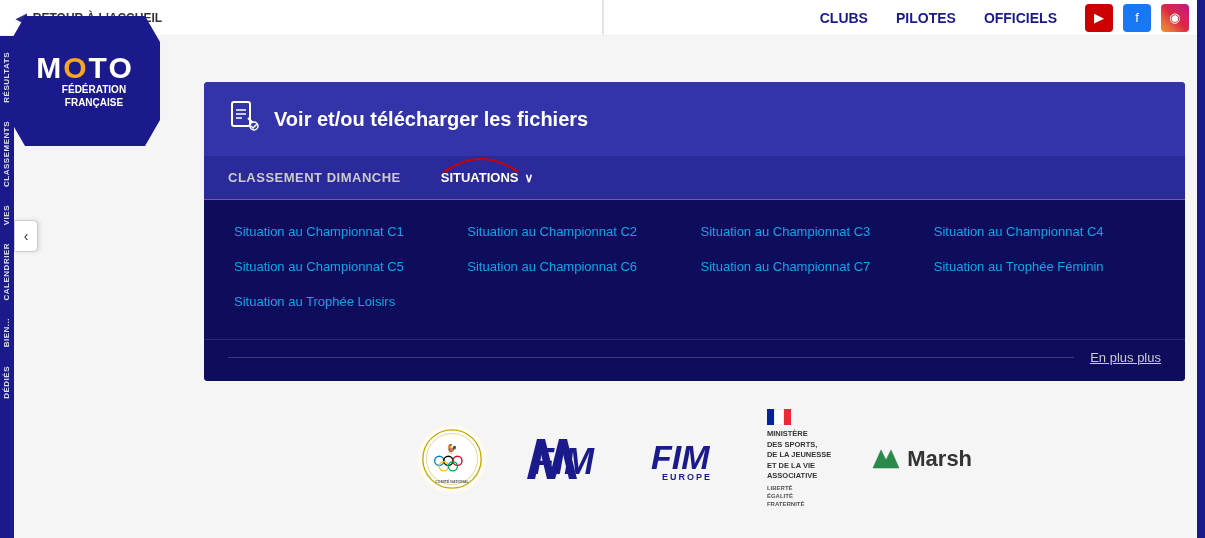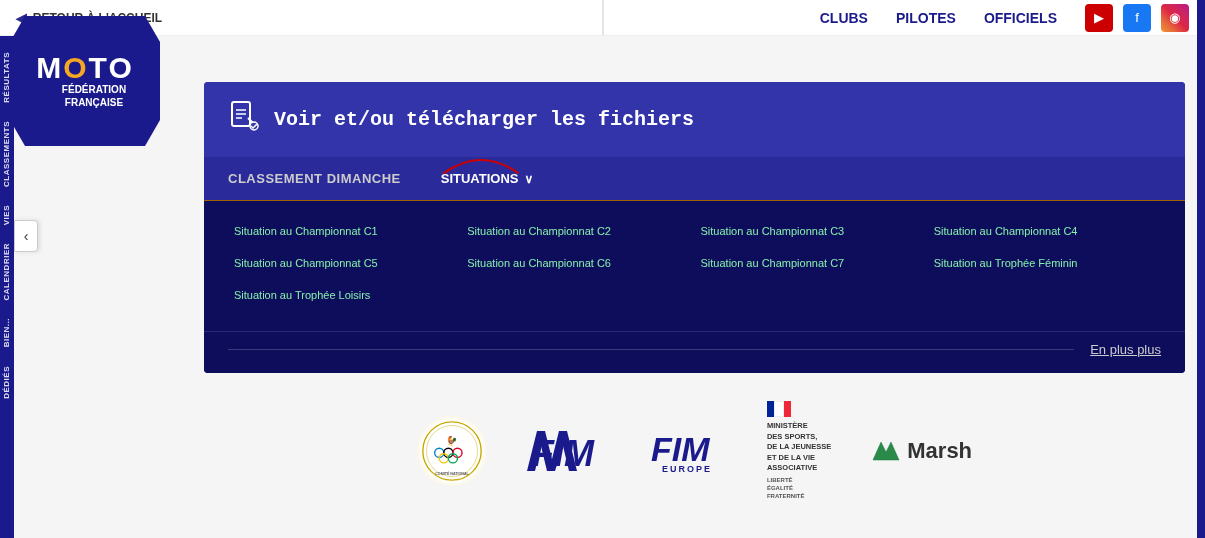--- a/index.html
+++ b/index.html
@@ -129,21 +129,20 @@
       overflow: hidden;
     }
 
     
     .panel-header {
       background: #3333aa;
       padding: 18px 24px;
       display: flex;
       align-items: center;
       gap: 14px;
-      font-family: Liberation Mono, monospace;
     }
     .file-icon {
       color: #fff;
       font-size: 24px;
     }
     .panel-title {
       font-size: 20px;
       font-weight: 700;
       color: #fff;
     }
@@ -194,22 +193,22 @@
       background: #0d0d5c;
       padding: 14px 24px 20px;
     }
     .situations-grid {
       display: grid;
       grid-template-columns: repeat(4, 1fr);
       gap: 0;
     }
     .situation-link {
       padding: 10px 6px;
-      font-size: 11px;
-      color: #86efac;
+      font-size: 13px;
+      color: #0ea5e9;
       cursor: pointer;
       text-decoration: none;
     }
 
     .panel-footer {
       background: #0d0d5c;
       padding: 10px 24px 16px;
       display: flex;
       align-items: center;
       justify-content: flex-end;

